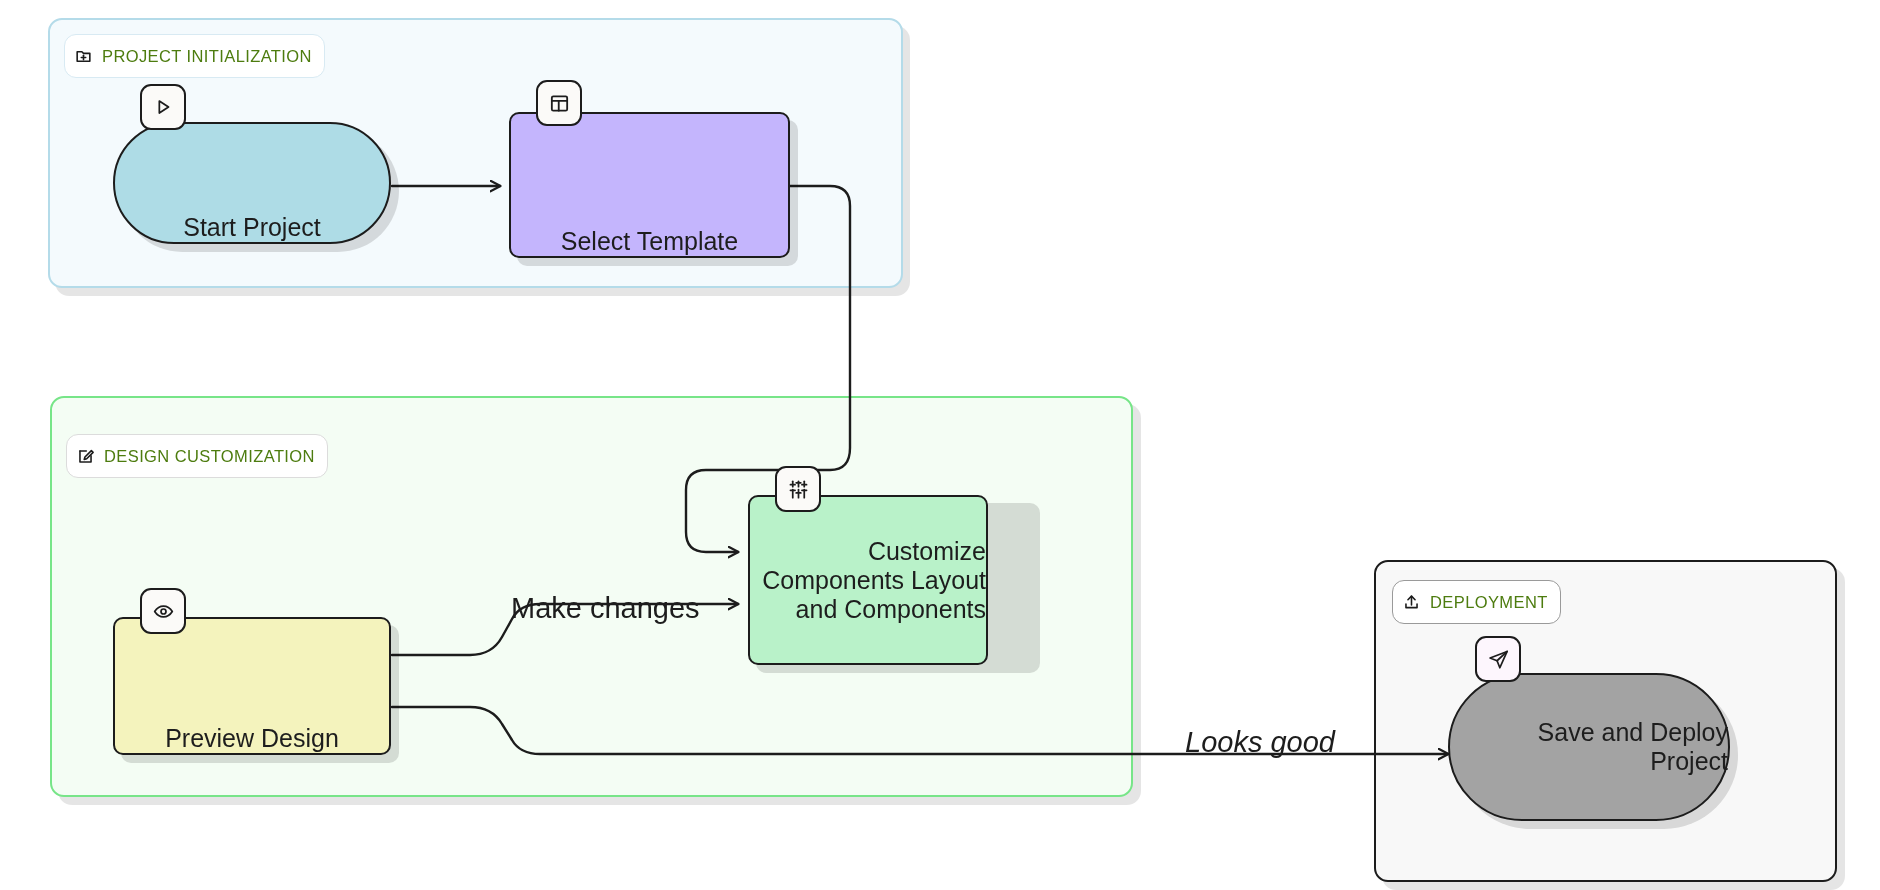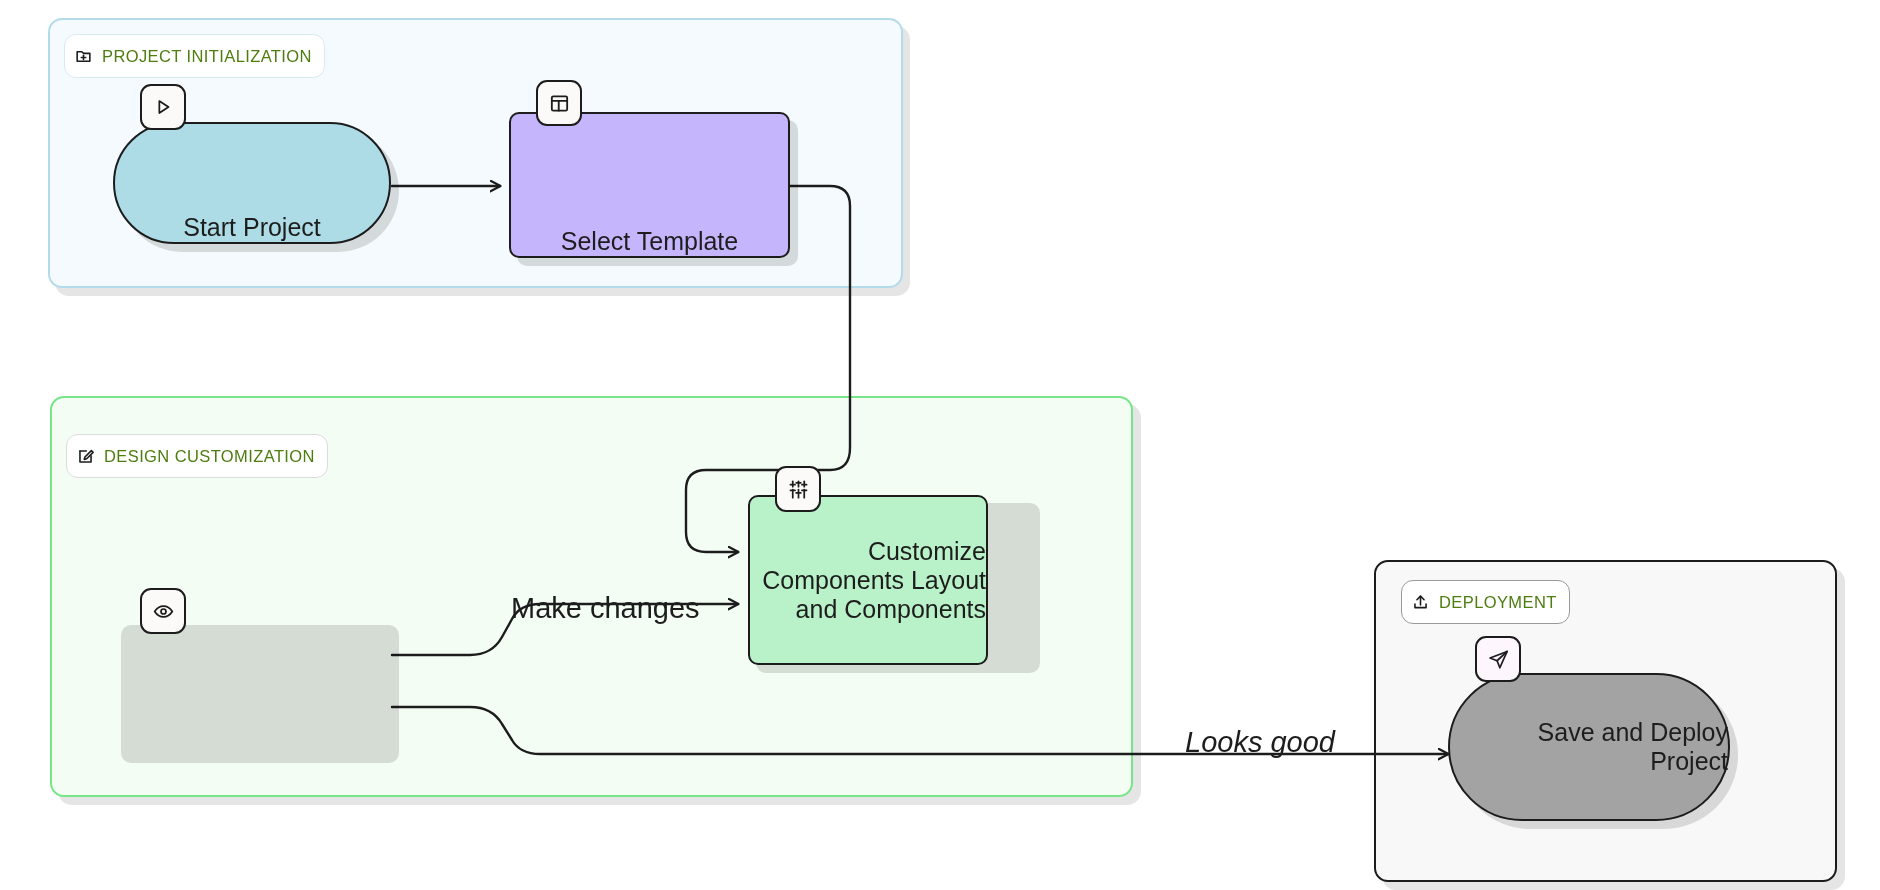--- a/index.html
+++ b/index.html
@@ -122,21 +122,21 @@
         <path d="M5 5h8"></path>
           <path d="M5 5v14h14v-8"></path>
         <path d="M19.4 4.6 11.3 12.7l-.9 3.1 3.1-.9 8.1-8.1z"></path>
       </svg>
     </span>
     <span>DESIGN CUSTOMIZATION</span>
   </div>
 
   <div class="sg-shadow" style="left:1382px; top:568px; width:463px; height:322px;"></div>
   <div class="subgraph" style="left:1374px; top:560px; width:463px; height:322px; background:#f8f8f8; border:2.4px solid #1c1c1c;"></div>
-  <div class="sg-label" style="left:1392px; top:580px; border:1.4px solid #9a9a9a;margin-left:9px;">
+  <div class="sg-label" style="left:1392px; top:580px; border:1.4px solid #9a9a9a;">
     <span>
       <svg width="19" height="19" viewBox="0 0 24 24" fill="none" stroke="#1c1c1c" stroke-width="2" stroke-linecap="round" stroke-linejoin="round">
         <path d="M12 15V4"></path>
           <path d="M7.5 8.5 12 4l4.5 4.5"></path>
         <path d="M5 14v4.5h14V14"></path>
       </svg>
     </span>
     <span>DEPLOYMENT</span>
   </div>
 
@@ -201,20 +201,23 @@
       <line x1="6" y1="12" x2="6" y2="20.5"></line>
         <line x1="3.6" y1="12.8" x2="8.4" y2="12.8"></line>
       <line x1="12" y1="12" x2="12" y2="20.5"></line>
         <line x1="9.6" y1="15.6" x2="14.4" y2="15.6"></line>
       <line x1="18" y1="12" x2="18" y2="20.5"></line>
         <line x1="15.6" y1="12.8" x2="20.4" y2="12.8"></line>
     </svg>
   </div>
 
   <div class="node-shadow" style="left:121px; top:625px; width:278px; height:138px; border-radius:10px;"></div>
+  <div class="node" style="left:113px; top:617px; width:278px; height:138px; border-radius:10px; background:#f4f3bd;">
+    <span class="lbl">Preview Design</span>
+  </div>
   <div class="badge" style="left:140px; top:588px;">
     <svg width="23" height="23" viewBox="0 0 24 24" fill="none" stroke="#1c1c1c" stroke-width="1.8" stroke-linecap="round" stroke-linejoin="round">
       <path d="M2.8 12S6.4 6.4 12 6.4 21.2 12 21.2 12 17.6 17.6 12 17.6 2.8 12 2.8 12z"></path>
       <circle cx="12" cy="12" r="2.6"></circle>
     </svg>
   </div>
 
   <div class="node-shadow" style="left:1456px; top:681px; width:282px; height:148px; border-radius:74px;"></div>
   <div class="node" style="left:1448px; top:673px; width:282px; height:148px; border-radius:74px; background:#a3a3a3; flex-direction:column;">
     <span>Save and Deploy</span>

